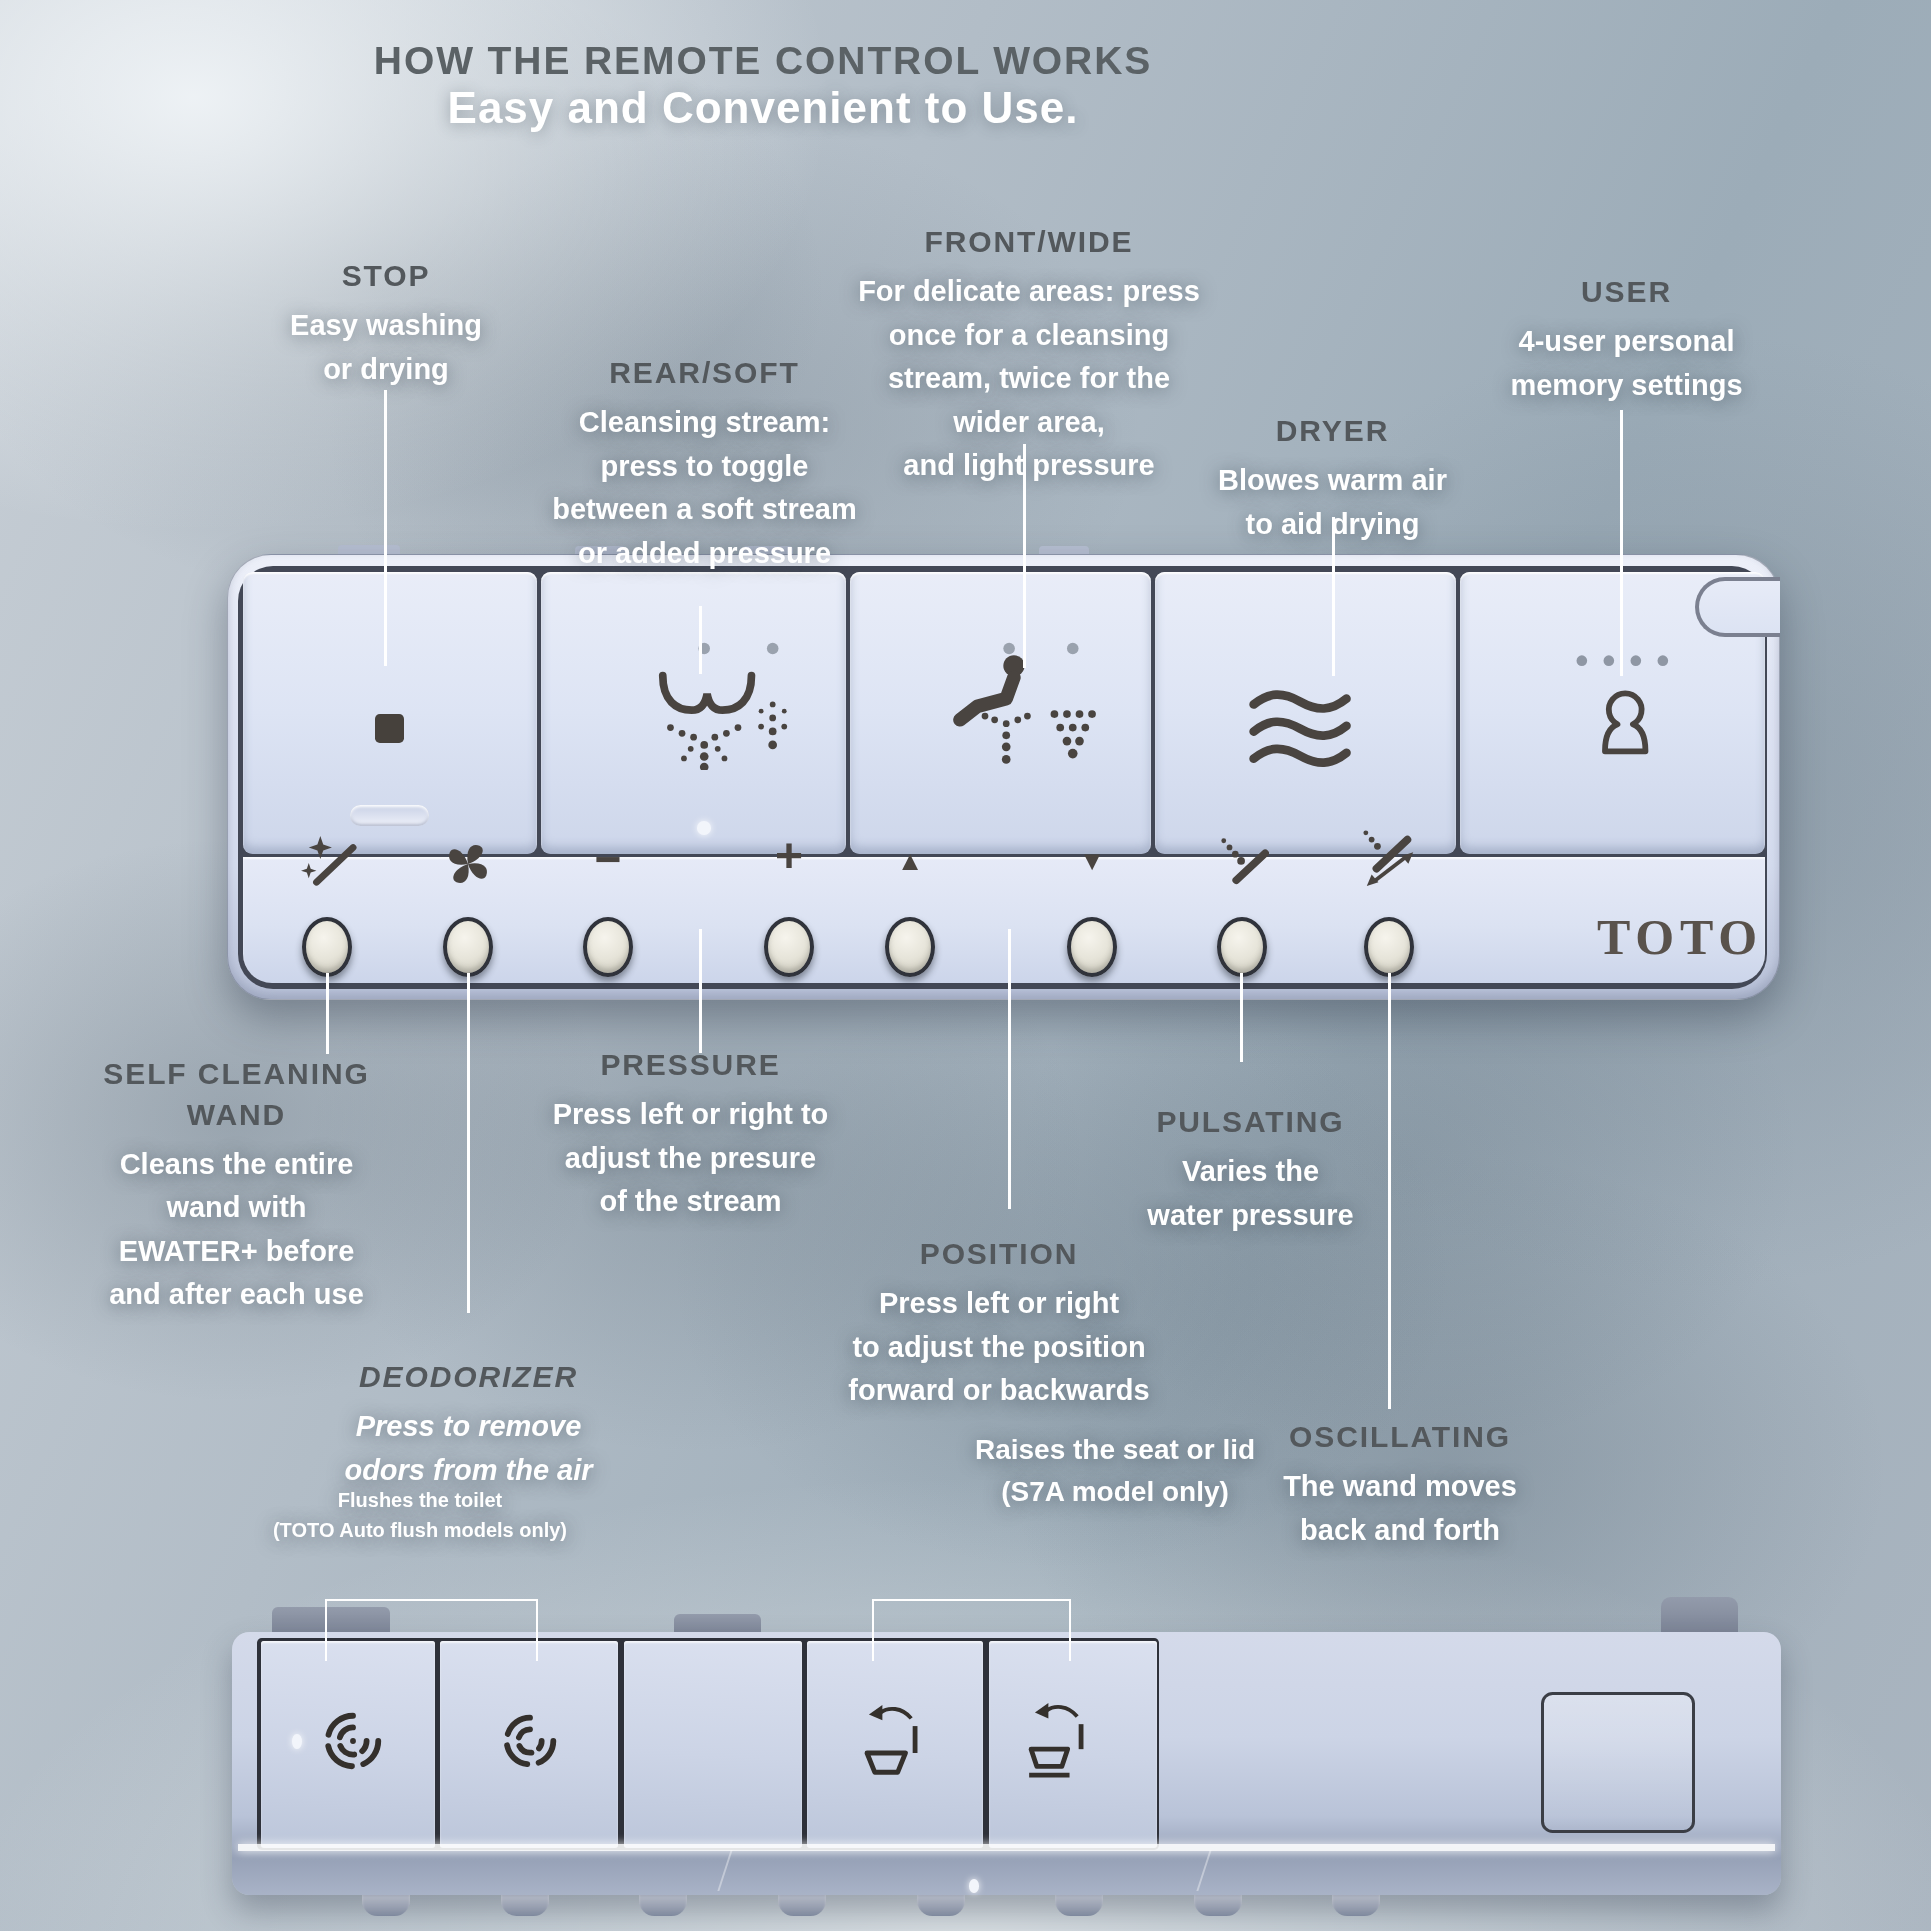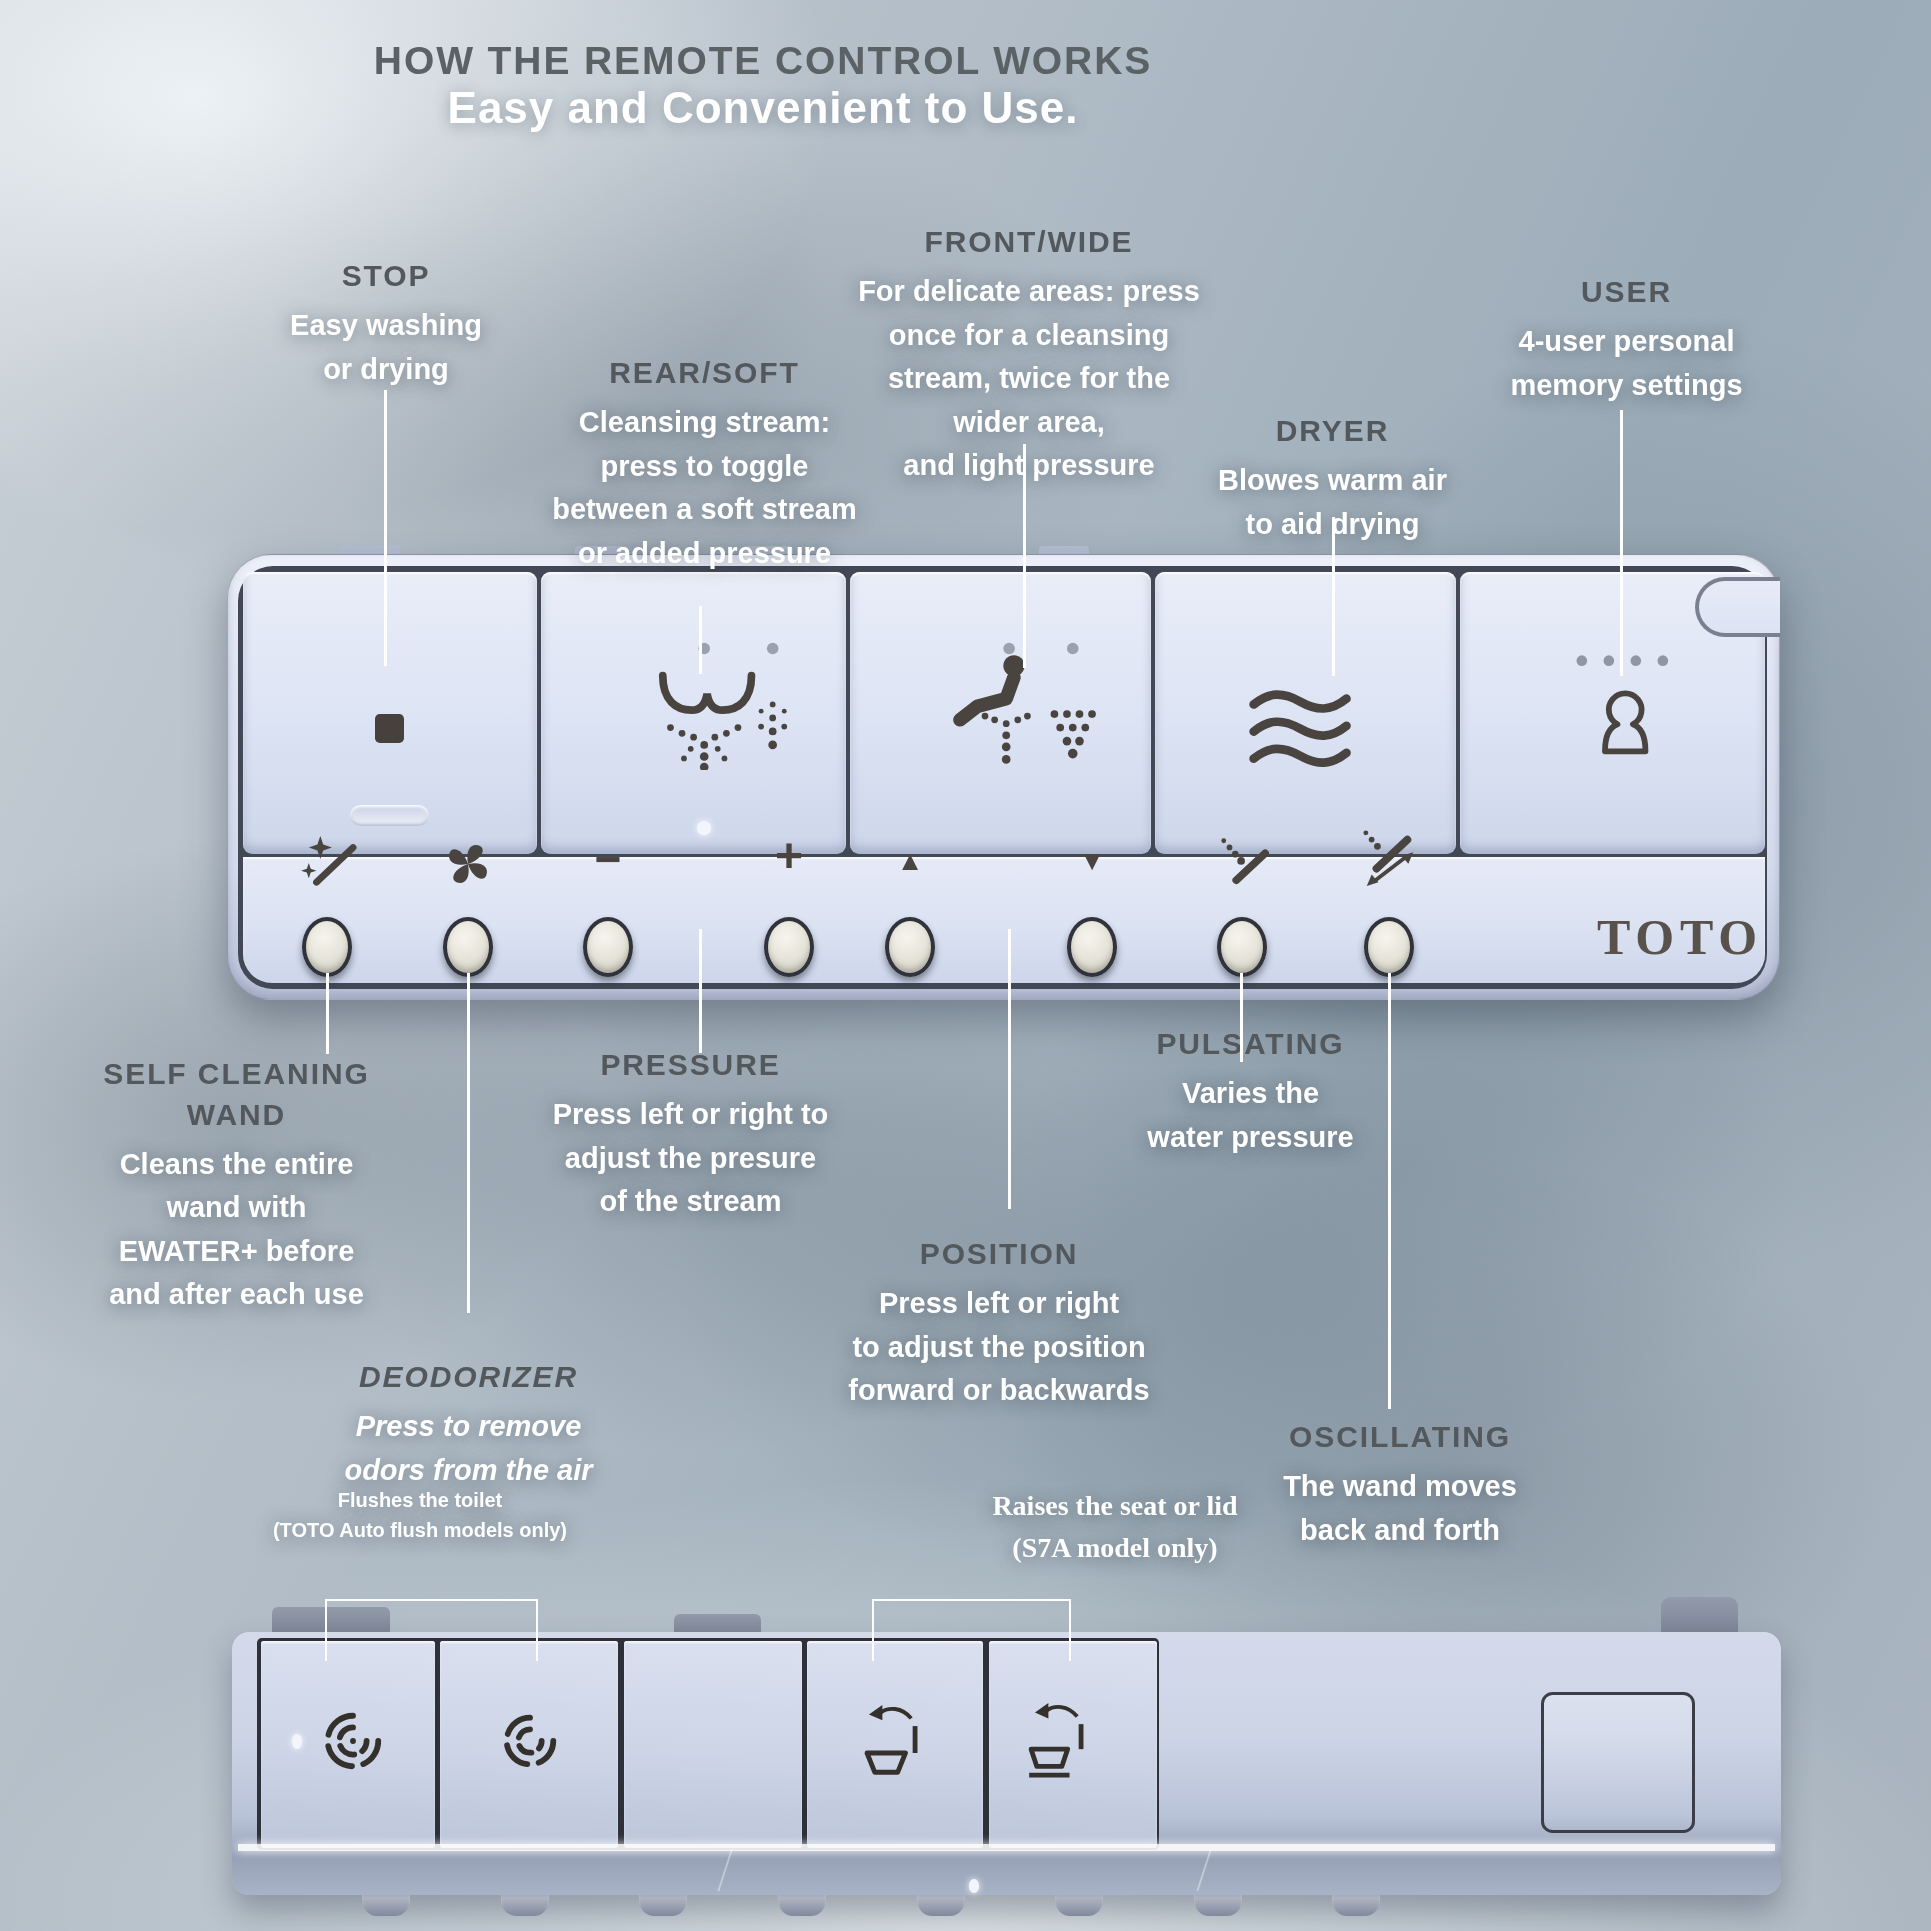--- a/index.html
+++ b/index.html
@@ -306,36 +306,36 @@
     <div class="co-h">DEODORIZER</div>
     <div class="co-b">Press to remove
 odors from the air</div>
   </div>
   <div class="co" style="left:801px;top:1234px;width:396px;">
     <div class="co-h">POSITION</div>
     <div class="co-b">Press left or right
 to adjust the position
 forward or backwards</div>
   </div>
-  <div class="co" style="left:1096px;top:1024px;width:309px;">
+  <div class="co" style="left:1096px;top:1102px;width:309px;">
     <div class="co-h">PULSATING</div>
     <div class="co-b">Varies the
 water pressure</div>
   </div>
   <div class="co" style="left:1226px;top:1417px;width:348px;">
     <div class="co-h">OSCILLATING</div>
     <div class="co-b">The wand moves
 back and forth</div>
   </div>
 
   <div class="co" style="left:198px;top:1485px;width:444px;">
     <div class="co-b" style="margin-top:0;font-size:20px;">Flushes the toilet
 (TOTO Auto flush models only)</div>
   </div>
-  <div class="co" style="left:898px;top:1485px;width:434px;font-family:Liberation Serif, serif;">
+  <div class="co" style="left:898px;top:1429px;width:434px;">
     <div class="co-b" style="margin-top:0;font-size:28px;">Raises the seat or lid
 (S7A model only)</div>
   </div>
   <div class="bracket" style="left:325px;top:1599px;width:209px;"></div>
   <div class="bracket" style="left:872px;top:1599px;width:195px;"></div>
 
   <div class="clip" style="left:272px;top:1607px;width:118px;height:33px;"></div>
   <div class="clip" style="left:674px;top:1614px;width:87px;height:25px;"></div>
   <div class="clip" style="left:1661px;top:1597px;width:77px;height:42px;border-radius:9.7px 9.7px 3.9px 3.9px;"></div>
 

